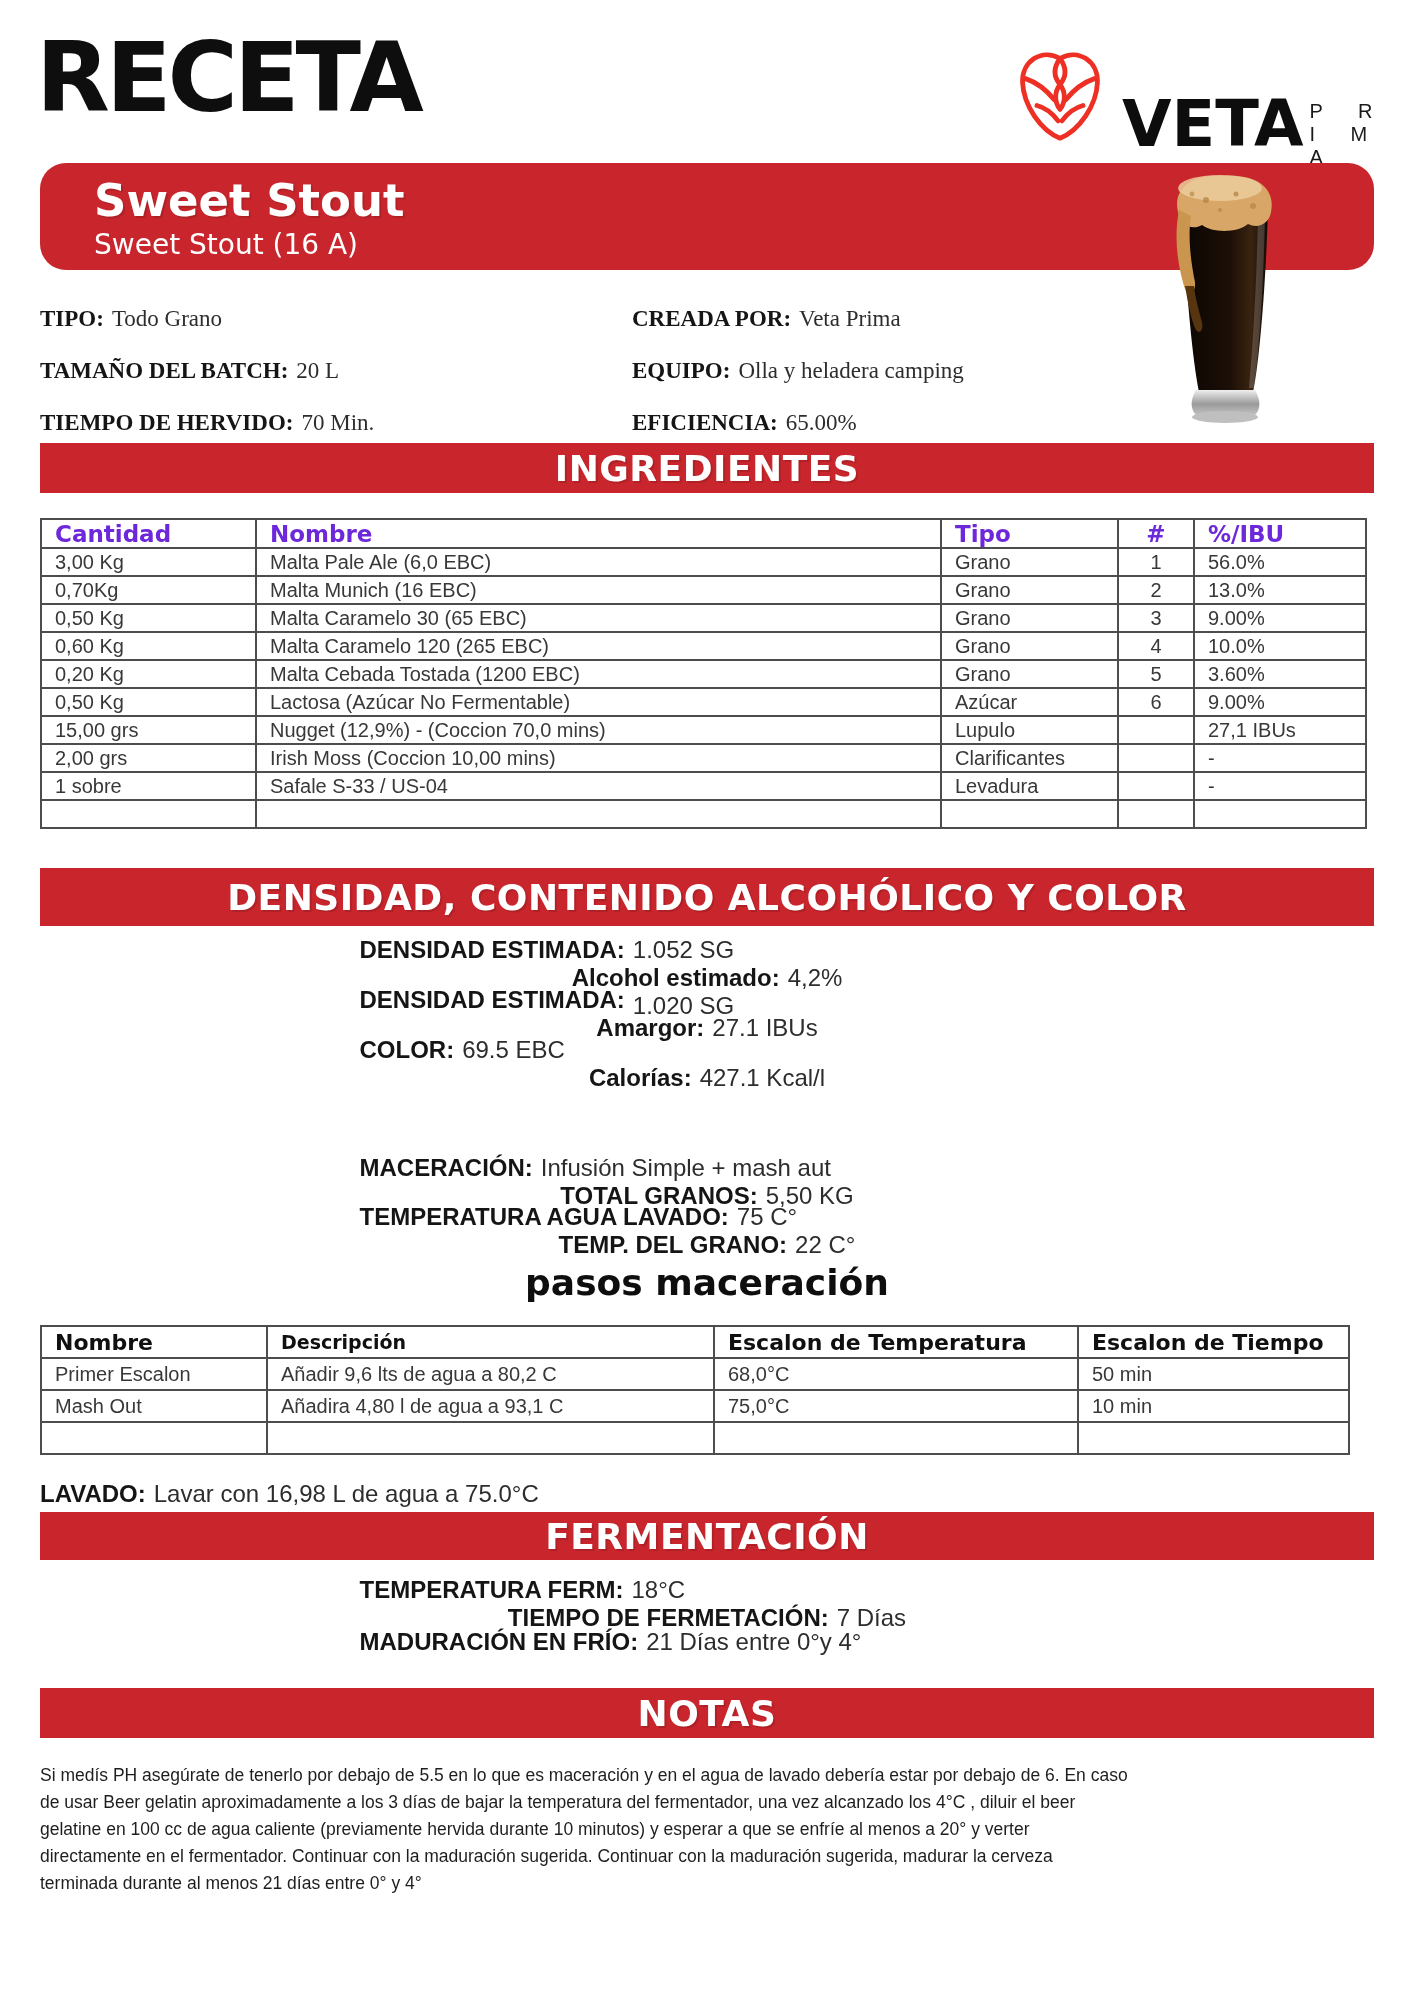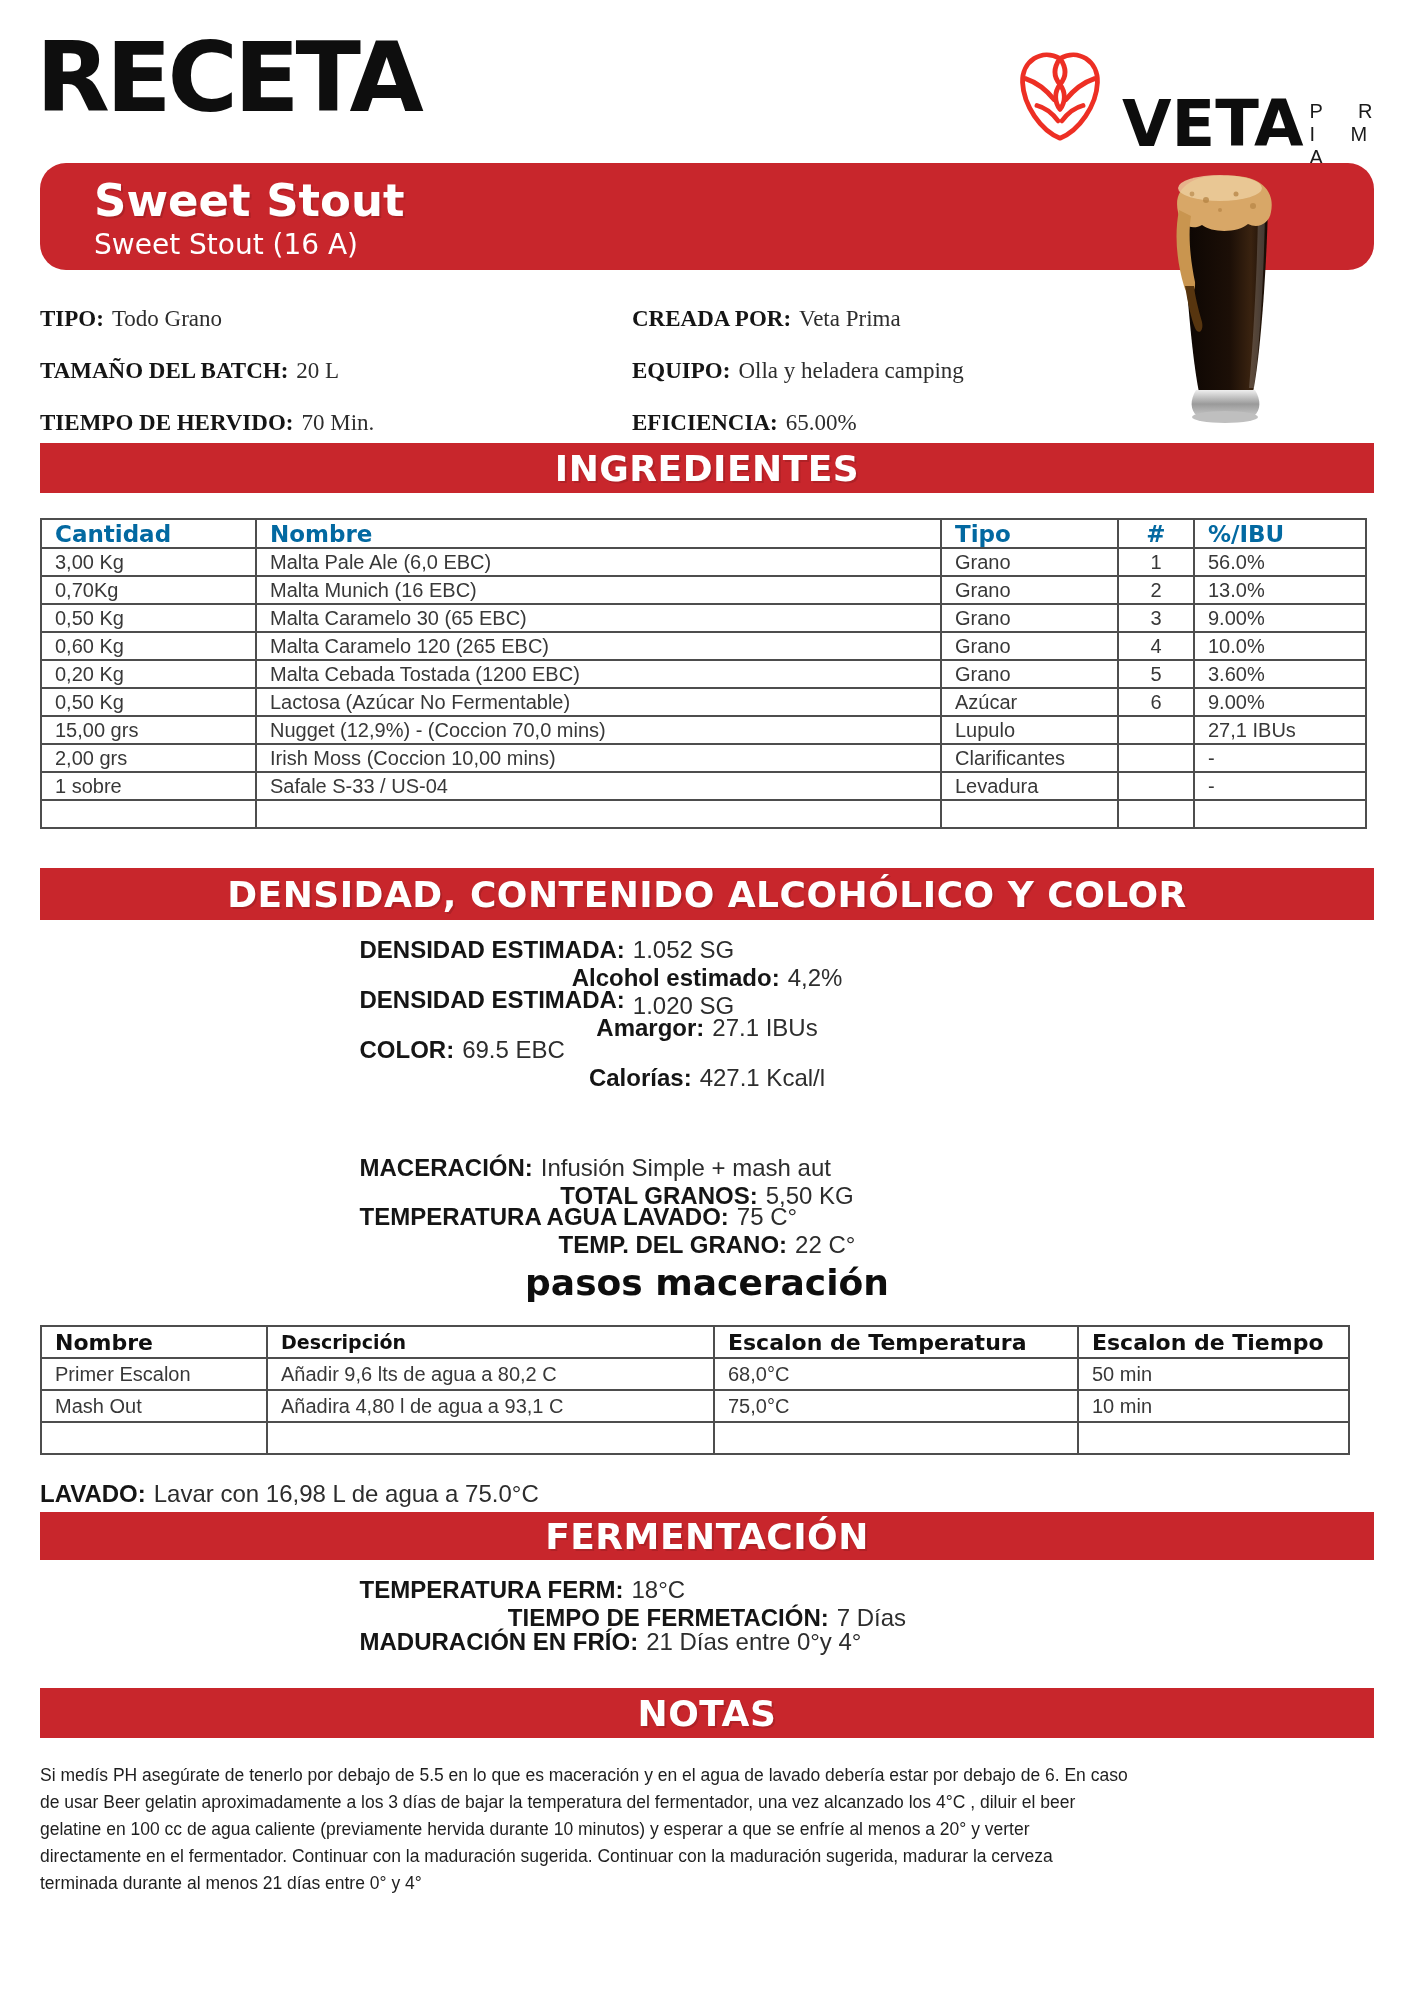--- a/index.html
+++ b/index.html
@@ -33,30 +33,30 @@
   #info .info-row { display:flex; height:52px; align-items:flex-end; font-size:23px;font-family:Liberation Serif, serif; }
   #info .cell-l { width:592px; }
   #info .cell-r { flex:1; }
   .kv-label { margin-right:8px; }
 
   
   .section-banner { position:absolute; left:40px; width:1334px; background:var(--red);
     color:#fff; display:flex; align-items:center; justify-content:center;
     font-size:36px; letter-spacing:0.5px; text-shadow:2px 2px 0 rgba(0,0,0,0.12); }
   #ing-banner   { top:443px;  height:50px; }
-  #dens-banner  { top:868px;  height:52px; }
+  #dens-banner  { top:868px;  height:58px; }
   #mash-banner  { top:1098px; height:47px; }
   #ferm-banner  { top:1512px; height:48px; }
   #notas-banner { top:1688px; height:50px; }
 
   
   table { border-collapse:collapse; table-layout:fixed; }
   td, th { border:2px solid #4d4d4d; padding:0 13px; overflow:hidden; white-space:nowrap; }
   #ing-table { position:absolute; left:40px; top:518px; width:1325px; }
-  #ing-table th { height:29px; font-size:23px; text-align:left; color:#0369a1;
+  #ing-table th { height:29px; font-size:23px; text-align:left; color:#6d28d9;
     font-family:"DejaVu Sans", sans-serif; }
   #ing-table td { height:28px; font-size:20px; color:#383838; }
   #ing-table .c-num { text-align:center; padding:0 4px; }
 
   #steps-table { position:absolute; left:40px; top:1325px; width:1308px; }
   #steps-table th { height:32px; font-size:22px; text-align:left; color:#101010;
     font-family:"DejaVu Sans", sans-serif; }
   #steps-table th.small { font-size:19px; }
   #steps-table td { height:32px; font-size:20px; color:#383838; }
 

